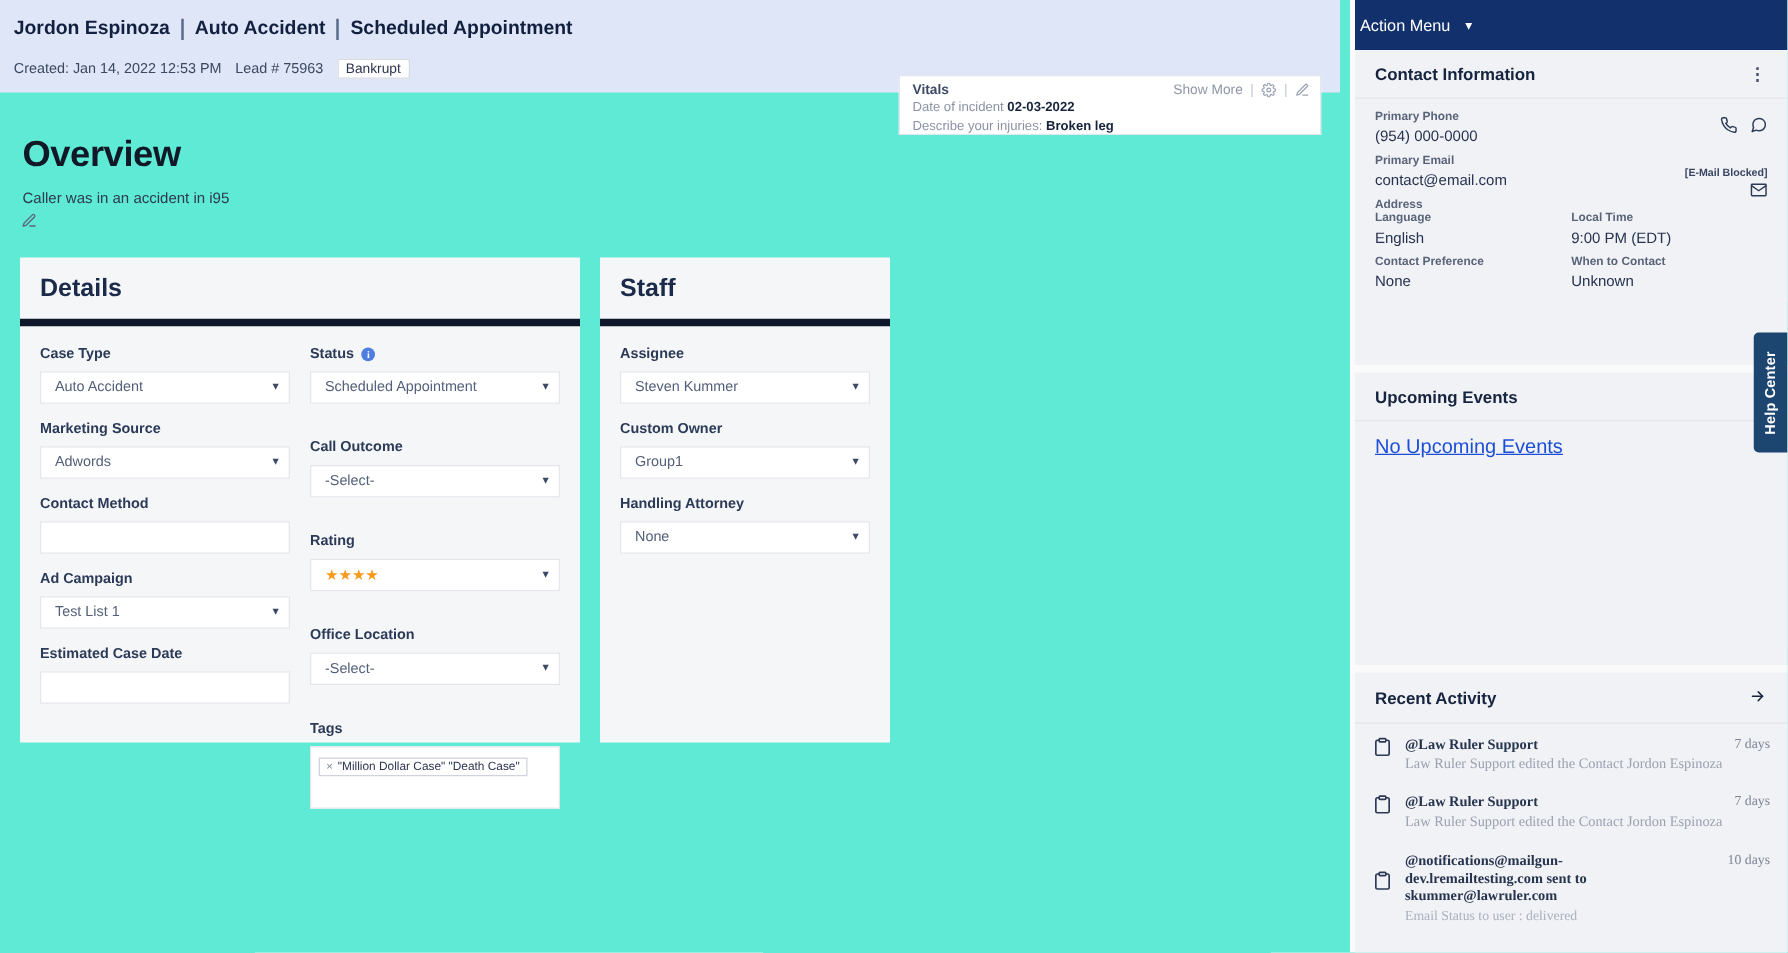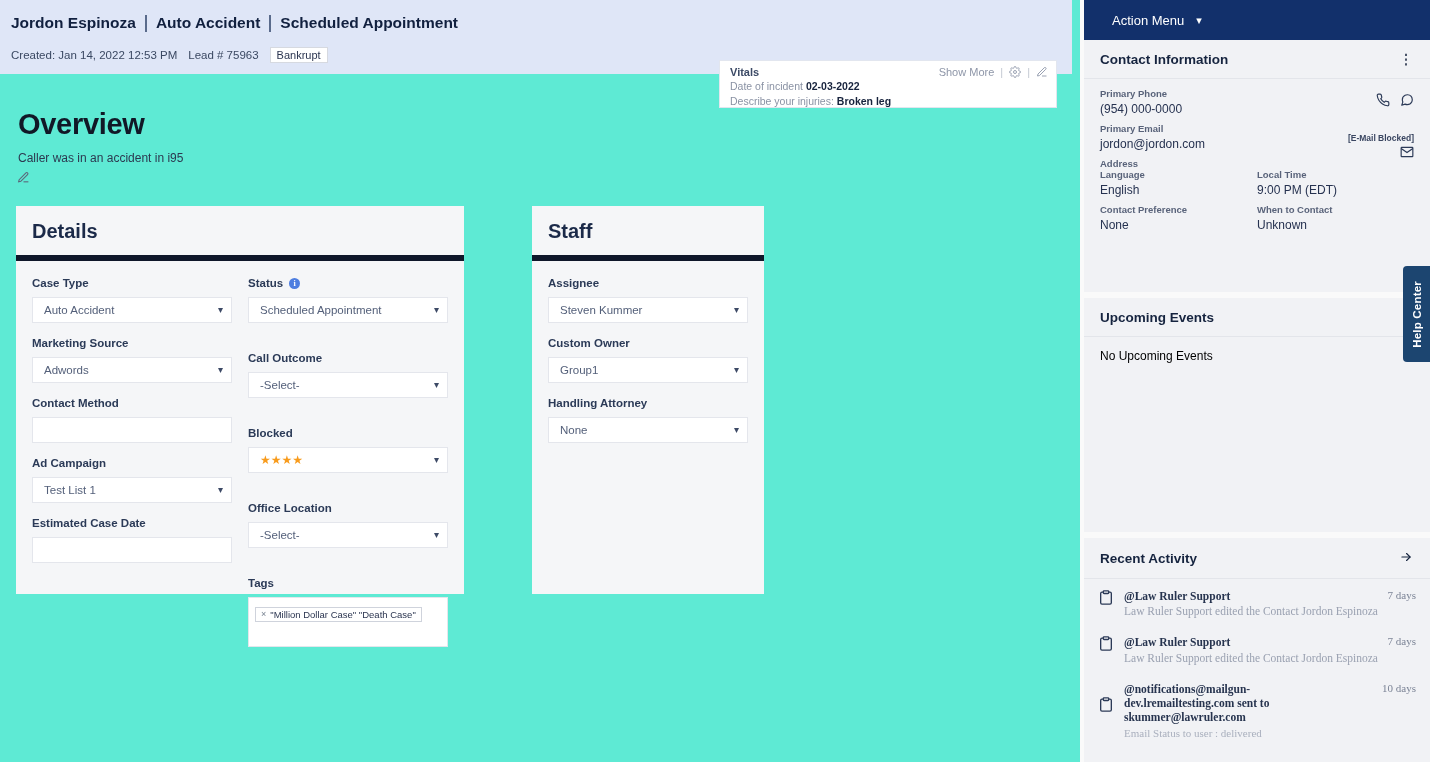--- a/index.html
+++ b/index.html
@@ -107,21 +107,21 @@
     display: inline-flex; align-items: center; gap: 4px;
     border: 1px solid #cfd3dc; background: #fff;
     padding: 1px 5px; font-size: 9.5px; color: #2b3550;
   }
   .chip .x { color: #76808f; font-size: 9px; }
 
   
   .action-menu {
     height: 40px; background: #12306b;
     display: flex; align-items: center; gap: 12px;
-    padding: 0 28px; color: #fff; font-size: 13px; text-align: center;
+    padding: 0 4px; color: #fff; font-size: 13px; text-align: center;
   }
   .panel { background: #f1f2f5; }
   .panel-head {
     display: flex; align-items: center; justify-content: space-between;
     padding: 12px 16px 11px 16px;
     font-size: 13.5px; font-weight: bold; color: #16243f;
     border-bottom: 1px solid #e3e5ea;
   }
   .kicker { font-size: 9.5px; font-weight: bold; color: #59637a; }
   .value { font-size: 12px; color: #263250; }
@@ -269,21 +269,21 @@
 
         <div class="field">
           <div class="field-label">Call Outcome</div>
           <div class="control">
             <span>-Select-</span>
             <span class="chev">▾</span>
           </div>
         </div>
 
         <div class="field">
-          <div class="field-label">Blocked</div>
+          <div class="field-label">Rating</div>
           <div class="control">
             <span class="stars">★★★★</span>
             <span class="chev">▾</span>
           </div>
         </div>
 
         <div class="field">
           <div class="field-label">Office Location</div>
           <div class="control">
             <span>-Select-</span>
@@ -298,21 +298,21 @@
               <span class="x">×</span>
               <span>"Million Dollar Case" "Death Case"</span>
             </span>
           </div>
         </div>
 
       </div>
     </div>
   </div>
 
-  <div class="card" style="left:532px; top:206px; width:232px; height:388px;">
+  <div class="card" style="left:480px; top:206px; width:232px; height:388px;">
     <div class="card-head">Staff</div>
     <div class="card-body">
       <div class="col" style="width:200px;">
 
         <div class="field">
           <div class="field-label">Assignee</div>
           <div class="control">
             <span>Steven Kummer</span>
             <span class="chev">▾</span>
           </div>
@@ -364,21 +364,21 @@
           </svg>
         </span>
         <span class="ico">
           <svg width="14" height="14" viewBox="0 0 24 24" fill="none" stroke="#2c3a57" stroke-width="2" stroke-linejoin="round">
             <path d="M21 11.5a8.38 8.38 0 0 1-.9 3.8 8.5 8.5 0 0 1-7.6 4.7 8.38 8.38 0 0 1-3.8-.9L3 21l1.9-5.7a8.38 8.38 0 0 1-.9-3.8 8.5 8.5 0 0 1 4.7-7.6 8.38 8.38 0 0 1 3.8-.9h.5a8.48 8.48 0 0 1 8 8v.5z"></path>
           </svg>
         </span>
       </div>
 
       <div class="kicker">Primary Email</div>
-      <div class="value" style="margin:3px 0 7px 0;">jordon@jordon.com</div>
+      <div class="value" style="margin:3px 0 7px 0;">contact@email.com</div>
 
       <div class="side-icons" style="top:54px; font-size:8.5px; font-weight:bold; color:#3a4661;">
         <span>[E-Mail Blocked]</span>
       </div>
       <div class="side-icons" style="top:66px;">
         <svg width="14" height="14" viewBox="0 0 24 24" fill="none" stroke="#2c3a57" stroke-width="2">
           <rect x="2" y="4" width="20" height="16" rx="1"></rect>
             <path d="m2 6 10 7 10-7"></path>
         </svg>
       </div>
@@ -407,21 +407,21 @@
         </div>
       </div>
 
     </div>
   </div>
 
   <div class="panel" style="position:absolute; left:0; top:292px; width:346px; height:226px; border-top:6px solid #fafafa;">
     <div class="panel-head">
       <span>Upcoming Events</span>
     </div>
-    <div style="padding:12px 16px; font-size:12px; color:#000000;">No Upcoming Events</div>
+    <div style="padding:12px 16px; font-size:16px; color:#1d4ed8;text-decoration:underline;">No Upcoming Events</div>
   </div>
 
   <div class="panel" style="position:absolute; left:0; top:532px; width:346px; height:230px; border-top:6px solid #fafafa;">
     <div class="panel-head">
       <span>Recent Activity</span>
       <span>
         <svg width="16" height="14" viewBox="0 0 24 24" fill="none" stroke="#16243f" stroke-width="2" stroke-linecap="round" stroke-linejoin="round">
           <path d="M5 12h14"></path>
             <path d="m13 6 6 6-6 6"></path>
         </svg>

